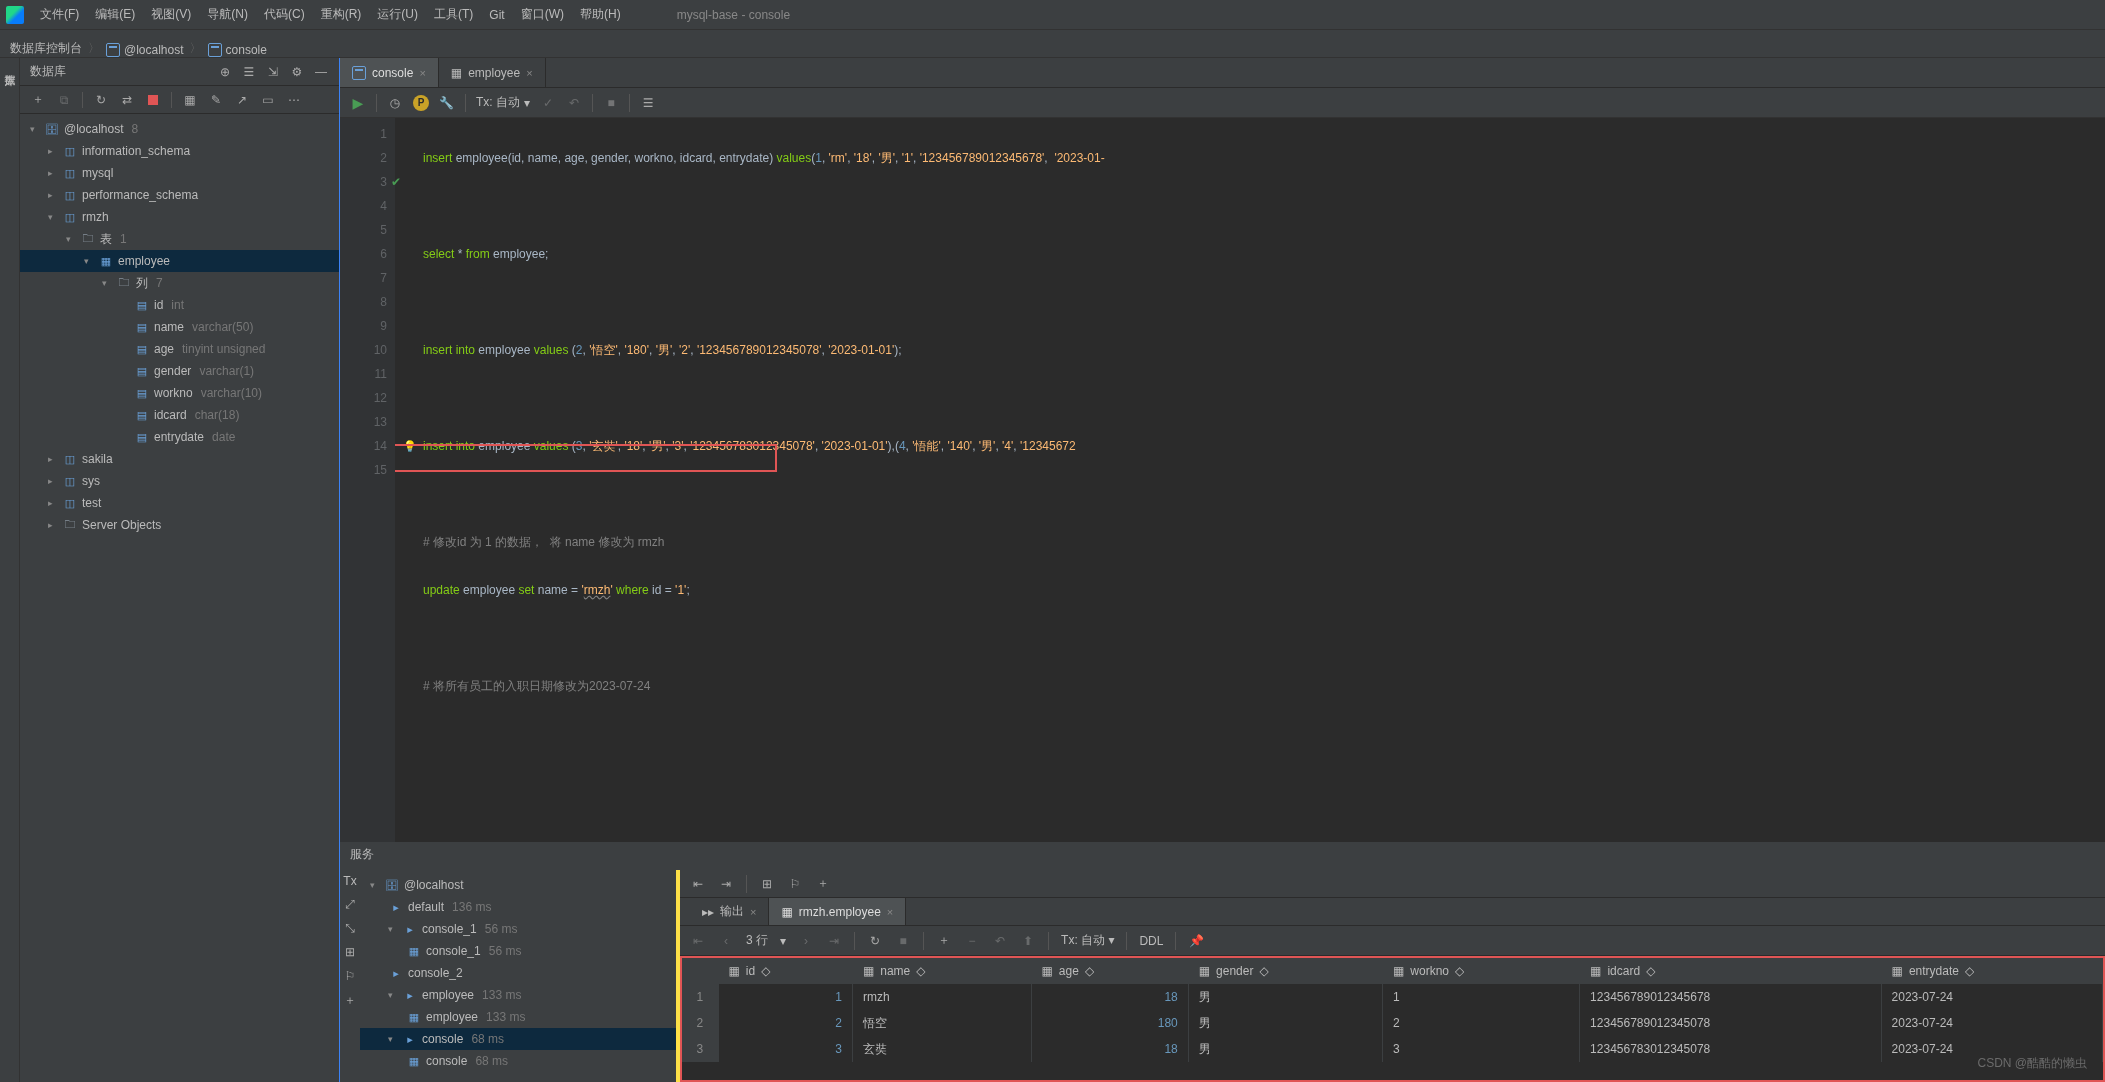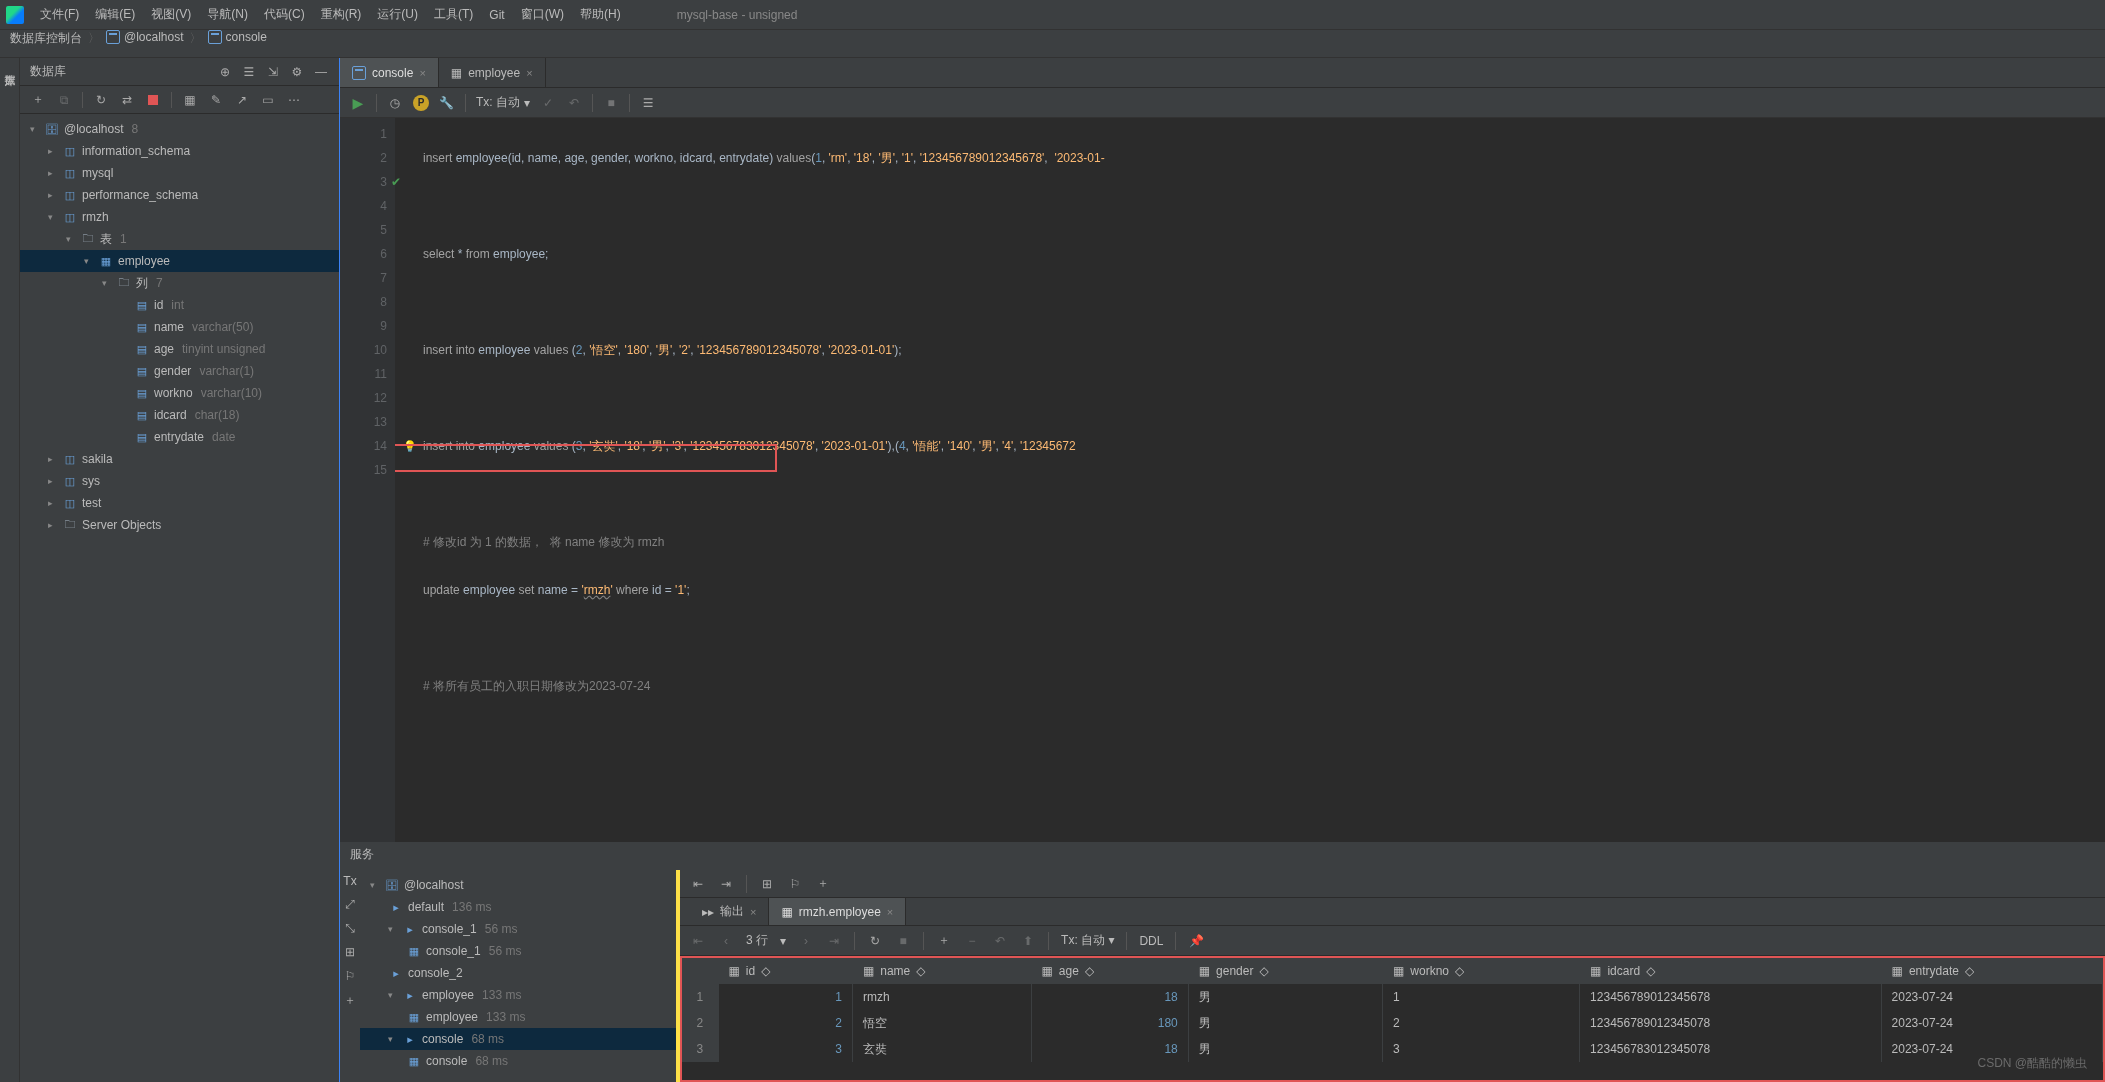--- a/index.html
+++ b/index.html
@@ -1,21 +1,21 @@
 <!DOCTYPE html>
 <html><head>
 <meta charset="utf-8">
 <style>
 *{box-sizing:border-box;margin:0;padding:0;font-family:"Segoe UI","Microsoft YaHei",sans-serif;font-size:12px}
 body{background:#2b2b2b;color:#bbb;width:2105px;height:1082px;overflow:hidden;display:flex;flex-direction:column}
 .menubar{background:#3c3f41;display:flex;align-items:center;height:30px;padding:0 6px;gap:16px;border-bottom:1px solid #323232}
 .menubar .logo{width:18px;height:18px;background:linear-gradient(135deg,#21d789 40%,#087cfa 60%);border-radius:2px}
 .menubar .item{color:#bbb;cursor:default}
 .menubar .wintitle{margin-left:40px;color:#888}
-.breadcrumb{background:#3c3f41;height:28px;display:flex;align-items:flex-start;padding:0 10px;gap:6px;border-bottom:1px solid #323232}
+.breadcrumb{background:#3c3f41;height:28px;display:flex;align-items:flex-end;padding:0 10px;gap:6px;border-bottom:1px solid #323232}
 .breadcrumb .sep{color:#666}
 .breadcrumb .bc{color:#bbb;display:flex;align-items:center;gap:4px}
 .ico-db{width:14px;height:14px;border:1px solid #6aa0d8;border-radius:2px;position:relative}
 .ico-db::before{content:"";position:absolute;top:2px;left:2px;right:2px;height:2px;background:#6aa0d8}
 .main{flex:1;display:flex;min-height:0}
 .leftgutter{width:20px;background:#3c3f41;display:flex;flex-direction:column;align-items:center;padding-top:2px;border-right:1px solid #323232}
 .leftgutter .vtab{writing-mode:vertical-rl;color:#bbb;padding:6px 0;font-size:11px}
 .sidebar{width:320px;background:#3c3f41;display:flex;flex-direction:column;border-right:1px solid #3b82f6}
 .sidebar-hdr{display:flex;align-items:center;height:28px;padding:0 10px;border-bottom:1px solid #2b2b2b}
 .sidebar-hdr .title{flex:1;color:#bbb}
@@ -41,21 +41,21 @@
 .runbar .play{color:#499c54;font-size:14px}
 .runbar .clock{color:#aaa}
 .runbar .pbadge{width:16px;height:16px;border-radius:50%;background:#c9a227;color:#2b2b2b;display:flex;align-items:center;justify-content:center;font-size:10px;font-weight:bold}
 .runbar .txsel{color:#bbb;display:flex;align-items:center;gap:4px}
 .runbar .vsep{width:1px;height:18px;background:#555}
 .editor{flex:1;display:flex;min-height:0;background:#2b2b2b;font-family:"JetBrains Mono",Consolas,monospace;font-size:13px}
 .gutter{width:55px;background:#313335;color:#606366;text-align:right;padding:4px 8px 0 0;line-height:24px;position:relative}
 .gut-check{position:absolute;right:-14px;color:#499c54}
 .gut-bulb{position:absolute;right:-30px;color:#f0a732;font-size:11px}
 .codewrap{flex:1;padding:4px 8px 0 28px;line-height:24px;color:#a9b7c6;white-space:pre;overflow:hidden;position:relative}
-.kw{color:#a3a3a3}.str{color:#fdba74}.num{color:#6897bb}.cmt{color:#808080}.id-u{text-decoration:underline wavy #808080}
+.kw{color:#84cc16}.str{color:#fdba74}.num{color:#6897bb}.cmt{color:#808080}.id-u{text-decoration:underline wavy #808080}
 .hlbox{border:2px solid #e05555;position:absolute;pointer-events:none}
 .upd-hl{background:#3b514d;color:#cc7832;padding:0 1px}
 .line-sel{background:#214283;display:inline-block}
 .caret{display:inline-block;width:1px;height:18px;background:#bbb;vertical-align:middle}
 .svcpanel{height:240px;border-top:4px solid #3c3f41;display:flex;flex-direction:column}
 .svc-hdr{background:#3c3f41;height:24px;display:flex;padding:0 10px;color:#bbb}
 .svc-body{flex:1;display:flex;min-height:0}
 .svc-left{width:340px;background:#3c3f41;border-right:4px solid #fde047;display:flex}
 .svc-gutter{width:20px;display:flex;flex-direction:column;align-items:center;padding-top:4px;gap:8px}
 .svc-tree{flex:1;padding-top:4px}
@@ -83,21 +83,21 @@
   <span class="item">编辑(E)</span>
   <span class="item">视图(V)</span>
   <span class="item">导航(N)</span>
   <span class="item">代码(C)</span>
   <span class="item">重构(R)</span>
   <span class="item">运行(U)</span>
   <span class="item">工具(T)</span>
   <span class="item">Git</span>
   <span class="item">窗口(W)</span>
   <span class="item">帮助(H)</span>
-  <span class="wintitle">mysql-base - unsigned</span>
+  <span class="wintitle">mysql-base - console</span>
 </div>
 
 <div class="breadcrumb">
   <span class="bc">数据库控制台</span>
   <span class="sep">〉</span>
   <span class="bc">
       <span class="ico-db"></span>
       <span>@localhost</span>
     </span>
   <span class="sep">〉</span>

